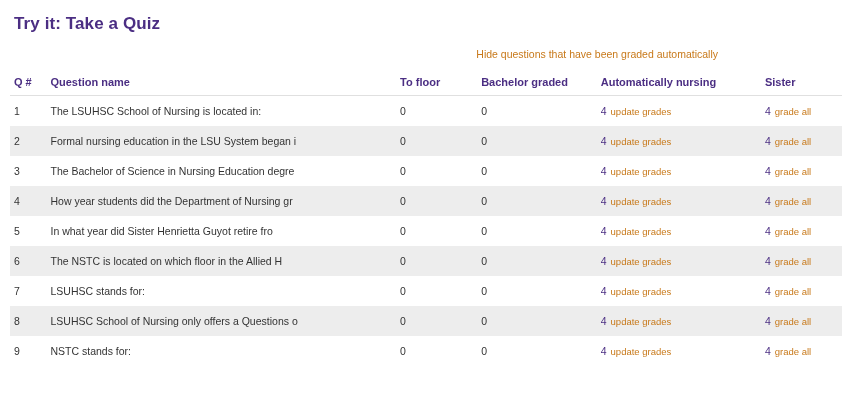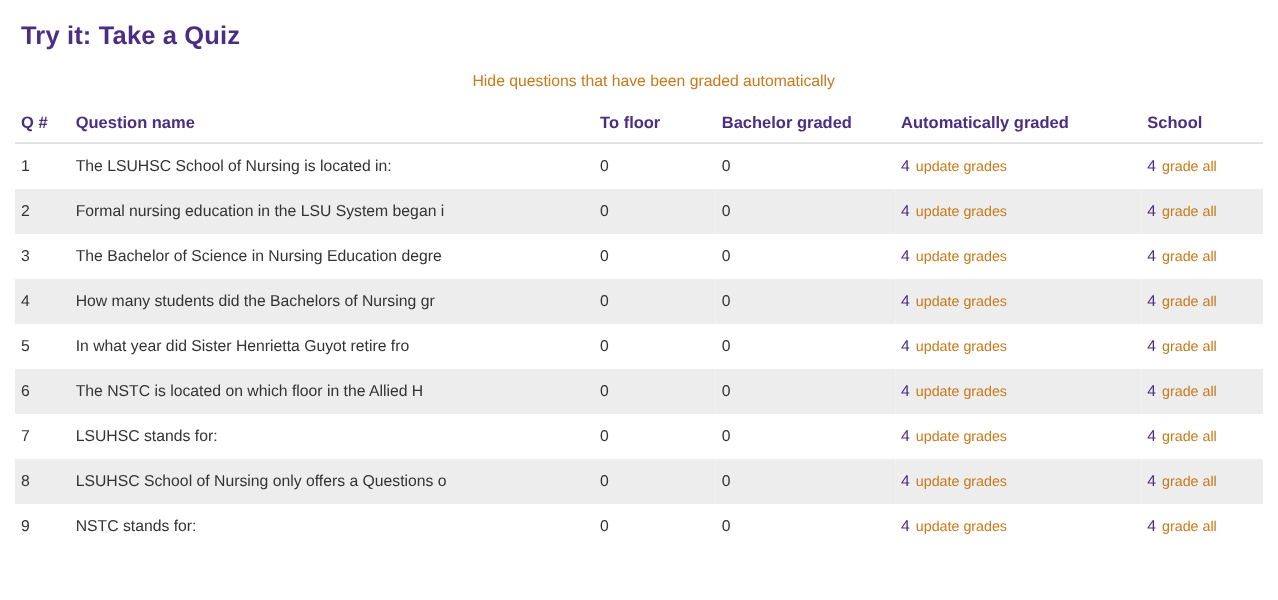--- a/index.html
+++ b/index.html
@@ -32,21 +32,21 @@
   }
   .section-heading {
     margin: 0;
     padding: 18px 0 0 4px;
     font-size: 14px;
     font-weight: bold;
     color: #4b2e83;
   }
   .toggle-row {
     padding: 14px 0 6px 0;
-    text-align: left;
+    text-align: right;
   }
   .toggle-link {
     display: inline-block;
     margin-left: 305px;
     color: #c8791a;
     font-size: 10.5px;
     text-decoration: none;
     cursor: pointer;
   }
   table.grading {
@@ -124,22 +124,22 @@
       <col class="col-already">
       <col class="col-auto">
       <col class="col-total">
     </colgroup>
     <thead>
       <tr>
         <th>Q #</th>
         <th>Question name</th>
         <th>To floor</th>
         <th>Bachelor graded</th>
-        <th>Automatically graded</th>
-        <th>School</th>
+        <th>Automatically nursing</th>
+        <th>Sister</th>
       </tr>
     </thead>
     <tbody id="table-body">
         <tr class="row-odd">
           <td class="cell-num">1</td>
           <td>The LSUHSC School of Nursing is located in:</td>
           <td class="plain-zero">0</td>
           <td class="plain-zero">0</td>
           <td><span class="num-link">4</span><a class="sub-link" href="#">update grades</a></td>
           <td><span class="num-link">4</span><a class="sub-link" href="#">grade all</a></td>
@@ -155,21 +155,21 @@
         <tr class="row-odd">
           <td class="cell-num">3</td>
           <td>The Bachelor of Science in Nursing Education degre</td>
           <td class="plain-zero">0</td>
           <td class="plain-zero">0</td>
           <td><span class="num-link">4</span><a class="sub-link" href="#">update grades</a></td>
           <td><span class="num-link">4</span><a class="sub-link" href="#">grade all</a></td>
         </tr>
         <tr class="row-even">
           <td class="cell-num">4</td>
-          <td>How many students did the Bachelors of Nursing gr</td>
+          <td>How year students did the Department of Nursing gr</td>
           <td class="plain-zero">0</td>
           <td class="plain-zero">0</td>
           <td><span class="num-link">4</span><a class="sub-link" href="#">update grades</a></td>
           <td><span class="num-link">4</span><a class="sub-link" href="#">grade all</a></td>
         </tr>
         <tr class="row-odd">
           <td class="cell-num">5</td>
           <td>In what year did Sister Henrietta Guyot retire fro</td>
           <td class="plain-zero">0</td>
           <td class="plain-zero">0</td>

